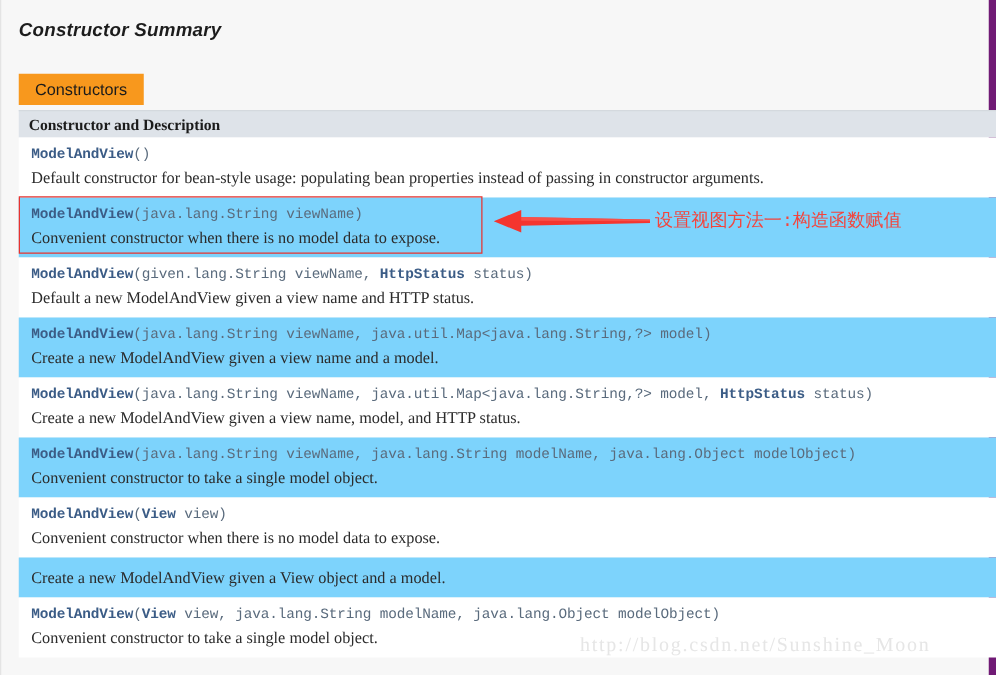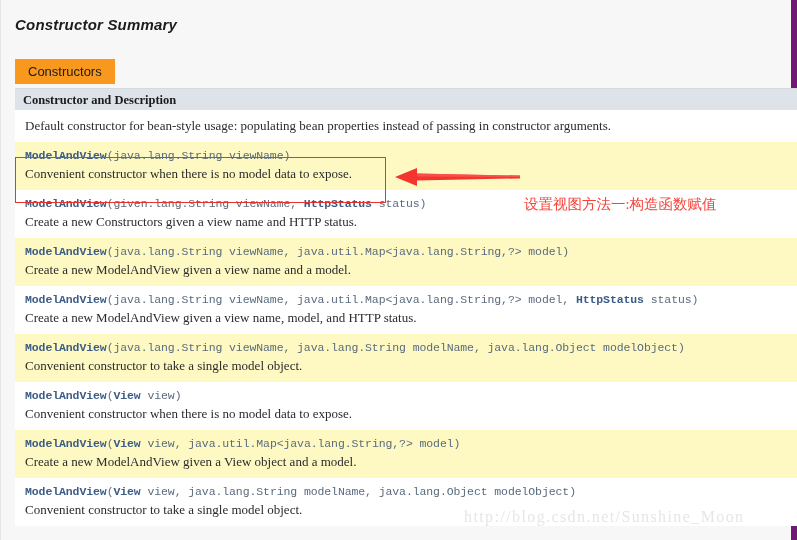--- a/index.html
+++ b/index.html
@@ -68,21 +68,21 @@
     box-sizing: border-box;
     height: 22px;
     line-height: 11px;
     border-top: 1px solid #d4d9de;
   }
   .row {
     box-sizing: border-box;
     padding: 6px 0 7px 10px;
     position: relative;
   }
-  .row.alt { background: #fef9c3; }
+  .row.alt { background: #7dd3fc; }
   .row.plain { background: #ffffff; }
   .sig {
     font-family: "Liberation Mono", "DejaVu Sans Mono", monospace;
     font-size: 11.5px;
     color: #4a6b8a;
     white-space: nowrap;
     line-height: 16px;
     letter-spacing: -0.1px;
   }
   .sig .lnk {
@@ -107,25 +107,24 @@
     width: 371px;
     height: 46px;
     border: 1.5px solid #e8332f;
     box-sizing: border-box;
     pointer-events: none;
   }
   .annotation {
     position: absolute;
     left: 523px;
     top: 167px;
-    font-family: Liberation Serif, serif;
+    font-family: Liberation Mono, monospace;
     font-size: 14.5px;
     color: #f4443c;
     white-space: nowrap;
-    margin-top: 28px;
   }
   .arrow-svg {
     position: absolute;
     left: 394px;
     top: 166px;
   }
   .watermark {
     position: absolute;
     left: 442px;
     top: 508px;
@@ -145,31 +144,32 @@
   <div class="page-title">Constructor Summary</div>
 
   <div class="tab-strip">
     <div class="tab">Constructors</div>
   </div>
 
   <div class="table-wrap">
     <div class="col-header">Constructor and Description</div>
 
     <div class="row plain">
+      <div class="sig"><span class="lnk">ModelAndView</span><span class="plainpart">()</span></div>
       <div class="desc">Default constructor for bean-style usage: populating bean properties instead of passing in constructor arguments.</div>
     </div>
 
     <div class="row alt">
       <div class="sig"><span class="lnk">ModelAndView</span><span class="plainpart">(java.lang.String  viewName)</span></div>
       <div class="desc">Convenient constructor when there is no model data to expose.</div>
     </div>
 
     <div class="row plain">
       <div class="sig"><span class="lnk">ModelAndView</span><span class="plainpart">(given.lang.String  viewName, </span><span class="lnk">HttpStatus</span><span class="plainpart">  status)</span></div>
-      <div class="desc">Create a new Constructors given a view name and HTTP status.</div>
+      <div class="desc">Default a new ModelAndView given a view name and HTTP status.</div>
     </div>
 
     <div class="row alt">
       <div class="sig"><span class="lnk">ModelAndView</span><span class="plainpart">(java.lang.String  viewName, java.util.Map&lt;java.lang.String,?&gt;  model)</span></div>
       <div class="desc">Create a new ModelAndView given a view name and a model.</div>
     </div>
 
     <div class="row plain">
       <div class="sig"><span class="lnk">ModelAndView</span><span class="plainpart">(java.lang.String  viewName, java.util.Map&lt;java.lang.String,?&gt;  model, </span><span class="lnk">HttpStatus</span><span class="plainpart">  status)</span></div>
       <div class="desc">Create a new ModelAndView given a view name, model, and HTTP status.</div>
@@ -179,21 +179,20 @@
       <div class="sig"><span class="lnk">ModelAndView</span><span class="plainpart">(java.lang.String  viewName, java.lang.String  modelName, java.lang.Object  modelObject)</span></div>
       <div class="desc">Convenient constructor to take a single model object.</div>
     </div>
 
     <div class="row plain">
       <div class="sig"><span class="lnk">ModelAndView</span><span class="plainpart">(</span><span class="lnk">View</span><span class="plainpart">  view)</span></div>
       <div class="desc">Convenient constructor when there is no model data to expose.</div>
     </div>
 
     <div class="row alt">
-      <div class="sig"><span class="lnk">ModelAndView</span><span class="plainpart">(</span><span class="lnk">View</span><span class="plainpart">  view, java.util.Map&lt;java.lang.String,?&gt;  model)</span></div>
       <div class="desc">Create a new ModelAndView given a View object and a model.</div>
     </div>
 
     <div class="row plain">
       <div class="sig"><span class="lnk">ModelAndView</span><span class="plainpart">(</span><span class="lnk">View</span><span class="plainpart">  view, java.lang.String  modelName, java.lang.Object  modelObject)</span></div>
       <div class="desc">Convenient constructor to take a single model object.</div>
     </div>
 
   </div>
 

